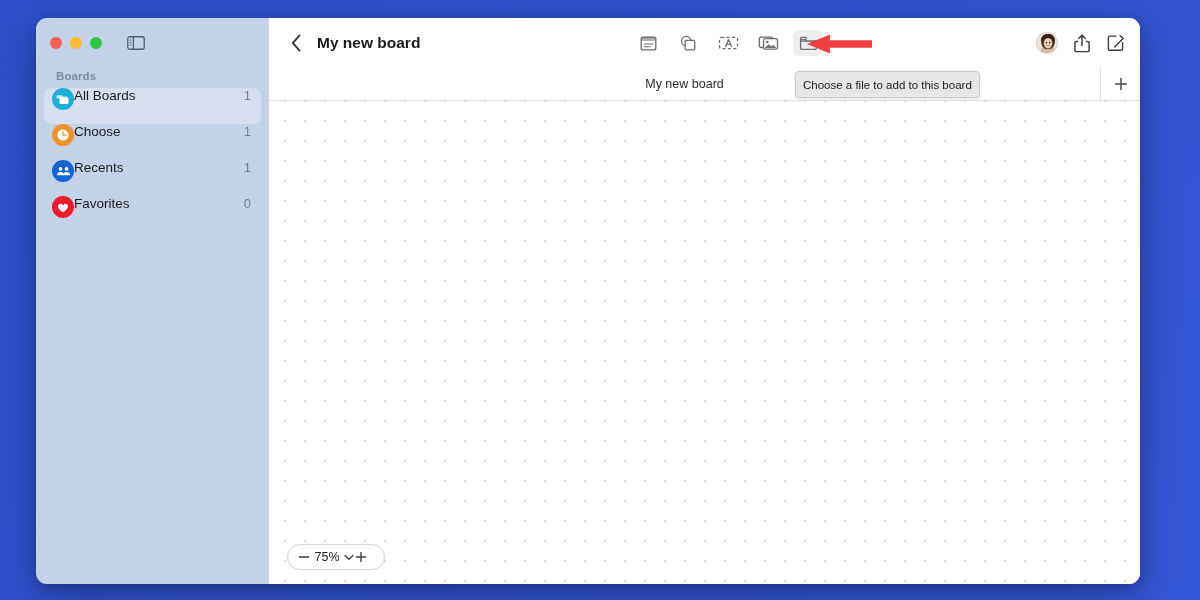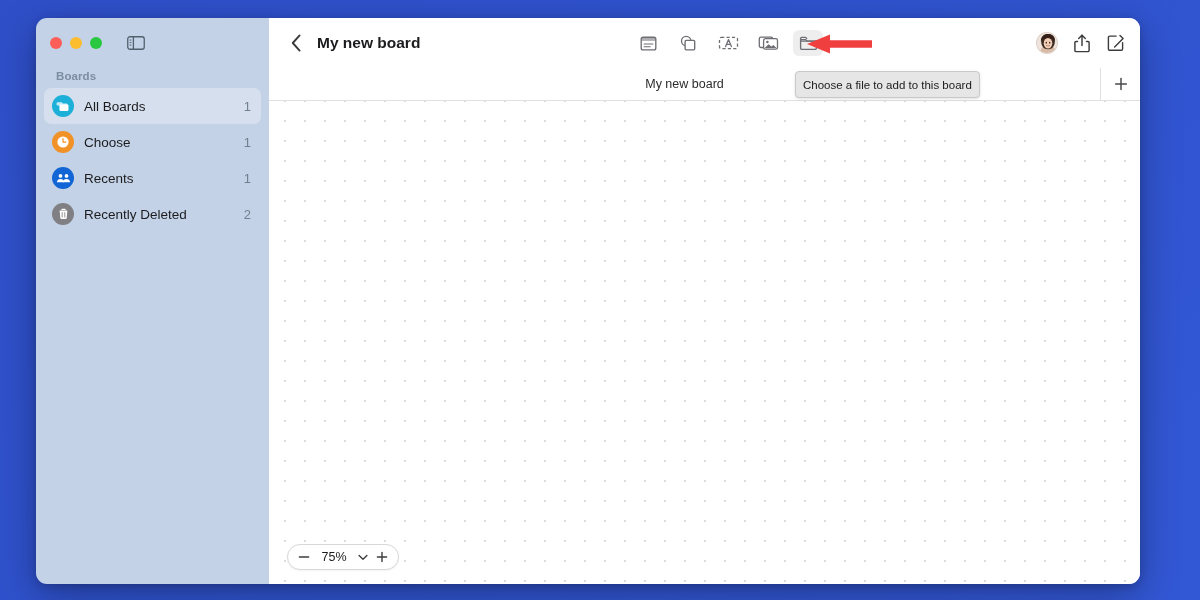--- a/index.html
+++ b/index.html
@@ -72,24 +72,22 @@
     color: #7c8da3;
     padding: 2px 0 6px 20px;
     letter-spacing: 0.1px;
   }
 
   .sidebar-list { padding: 0 8px; }
 
   .sb-item {
     height: 36px;
     display: flex;
-    align-items: center;
     border-radius: 7px;
     padding: 0 10px 0 8px;
-    gap: 10px;
     cursor: default;
   }
   .sb-item.selected { background: rgba(255,255,255,0.30); }
 
   .sb-icon {
     width: 22px; height: 22px;
     border-radius: 50%;
     display: flex;
     align-items: center;
     justify-content: center;
@@ -227,21 +225,20 @@
     left: 18px;
     bottom: 14px;
     height: 26px;
     min-width: 98px;
     background: #ffffff;
     border: 1px solid #d8d8d8;
     border-radius: 13px;
     display: flex;
     align-items: center;
     padding: 0 9px;
-    gap: 7px;
     box-shadow: 0 1px 2px rgba(0,0,0,0.05);
   }
   .zoom-minus, .zoom-plus {
     width: 14px; height: 14px;
     display: flex; align-items: center; justify-content: center;
     flex: none;
   }
   .zoom-value {
     font-size: 12.5px;
     color: #1c1c1e;
@@ -336,33 +333,30 @@
             <circle cx="4.5" cy="3.9" r="1.85" fill="#ffffff"></circle>
             <circle cx="10.5" cy="3.9" r="1.85" fill="#ffffff"></circle>
             <path d="M0.9 10.3 c0-2.1 1.6-3.3 3.6-3.3 s3.6 1.2 3.6 3.3 z" fill="#ffffff"></path>
             <path d="M6.9 10.3 c0-2.1 1.6-3.3 3.6-3.3 s3.6 1.2 3.6 3.3 z" fill="#ffffff"></path>
           </svg>
         </span>
         <span class="sb-label">Recents</span>
         <span class="sb-count">1</span>
       </div>
 
-
       <div class="sb-item">
-        <span class="sb-icon" style="background:#7f7f84">
-          <svg width="13" height="14" viewBox="0 0 13 14" fill="none">
-            <rect x="4.4" y="1.7" width="4.2" height="1.2" rx="0.5" fill="#ffffff"></rect>
-            <path d="M2.6 3.6 h7.8 l-0.7 7.5 a1.1 1.1 0 0 1 -1.1 1 h-4.2 a1.1 1.1 0 0 1 -1.1 -1 z" fill="#ffffff"></path>
-            <line x1="5.2" y1="5.6" x2="5.2" y2="10.1" stroke="#7f7f84" stroke-width="0.85" stroke-linecap="round"></line>
-            <line x1="7.8" y1="5.6" x2="7.8" y2="10.1" stroke="#7f7f84" stroke-width="0.85" stroke-linecap="round"></line>
-          </svg>
-        </span>
-        <span class="sb-label">Recently Deleted</span>
-        <span class="sb-count">2</span>
-      </div>
+        <span class="sb-icon" style="background:#ed1c2a">
+          <svg width="14" height="13" viewBox="0 0 14 13" fill="none">
+            <path d="M7 11.3 C5.2 9.8 2 7.9 2 5.4 C2 3.9 3.1 2.8 4.5 2.8 C5.6 2.8 6.5 3.4 7 4.3 C7.5 3.4 8.4 2.8 9.5 2.8 C10.9 2.8 12 3.9 12 5.4 C12 7.9 8.8 9.8 7 11.3 Z" fill="#ffffff"></path>
+          </svg>
+        </span>
+        <span class="sb-label">Favorites</span>
+        <span class="sb-count">0</span>
+      </div>
+
 
     </div>
   </aside>
 
   <section class="main">
 
     <div class="toolbar">
 
       <div class="back-btn">
         <svg width="11" height="18" viewBox="0 0 11 18" fill="none">

